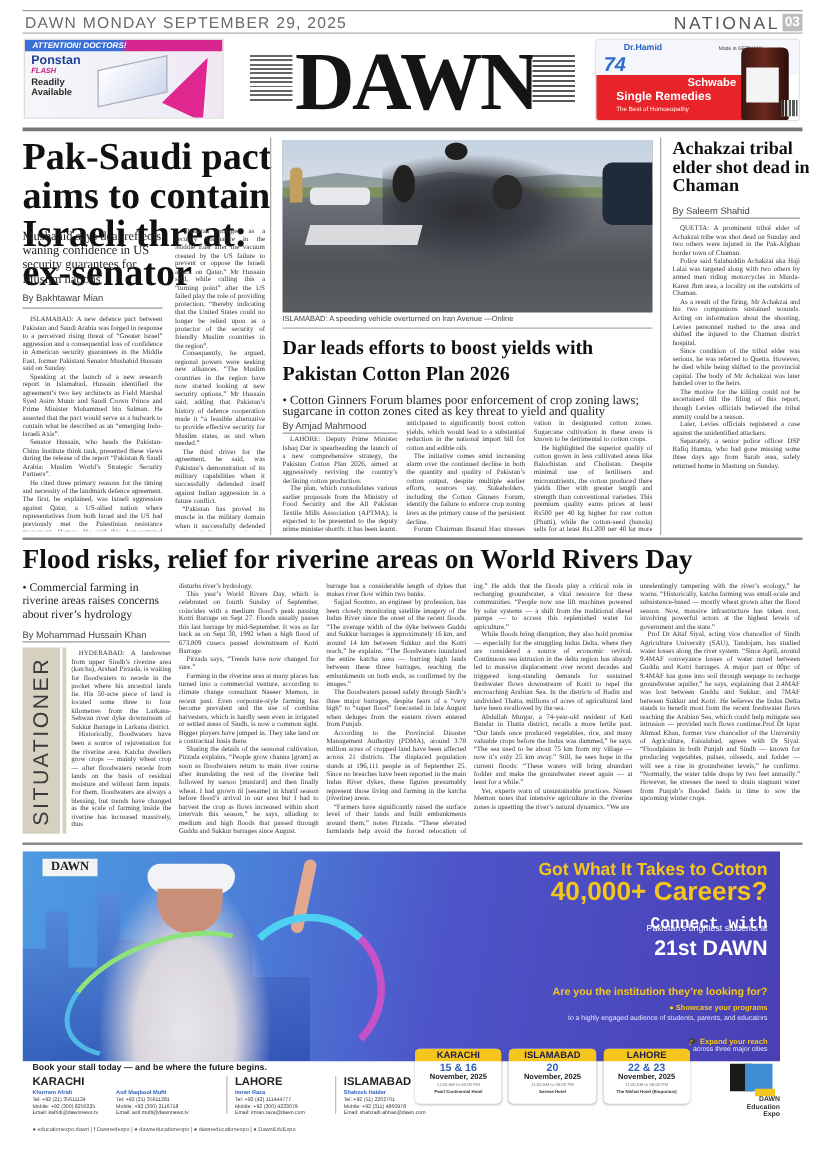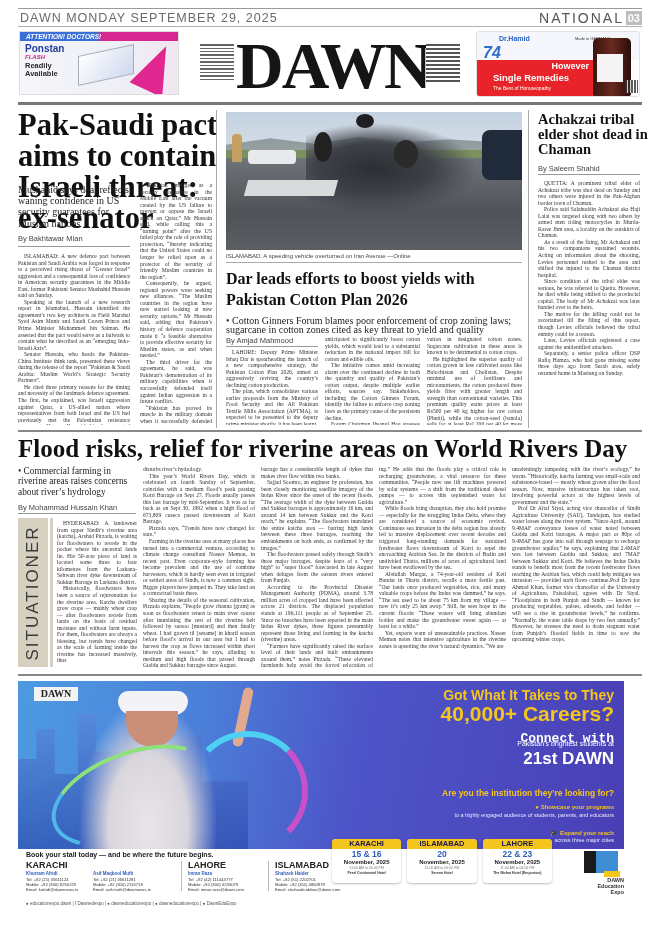--- a/index.html
+++ b/index.html
@@ -91,21 +91,21 @@
 
   
   .ach-hl { left: 538px; top: 112px; width: 110px; font-size: 14.5px; line-height: 15px; }
   .ach-byline { left: 538px; top: 164px; }
   .ach-rule { left: 538px; top: 174px; width: 102px; }
   .ach-col { left: 538px; top: 180px; width: 102px; height: 244px; }
 
   .h-rule1 { left: 18px; right: 18px; top: 430px; height: 2px; background: #888; }
 
   
-  .flood-hl { left: 18px; top: 436px; width: 640px; font-size: 25px; white-space: nowrap; }
+  .flood-hl { left: 18px; top: 436px; width: 640px; font-size: 22px; white-space: nowrap; }
   .flood-deck { left: 18px; top: 466px; width: 118px; font-size: 9.3px; line-height: 10.3px; }
   .flood-byline { left: 18px; top: 503px; }
   .flood-rule { left: 18px; top: 513px; width: 118px; }
   .situ { left: 18px; top: 518px; width: 30px; height: 149px; background: #d6d0c0; }
   .situ span { position: absolute; left: 50%; top: 50%; transform: translate(-50%,-50%) rotate(-90deg); font-family: "Liberation Sans", sans-serif; font-size: 17px; letter-spacing: 2px; color: #3a3a3a; white-space: nowrap; }
   .situ-bar { left: 50px; top: 518px; width: 3px; height: 149px; background: #d6d0c0; }
   .flood-col1 { left: 57px; top: 520px; width: 80px; height: 148px; }
   .flood-col2 { left: 143px; top: 466px; width: 112px; height: 202px; }
   .flood-col3 { left: 261px; top: 466px; width: 112px; height: 202px; }
   .flood-col4 { left: 379px; top: 466px; width: 127px; height: 202px; }
@@ -183,21 +183,21 @@
   <div class="word">DAWN</div>
   <div class="lines r"></div>
 </div>
 
 <div class="abs ad-right">
   <div class="top"></div>
   <div class="drh">Dr.Hamid</div>
   <div class="germ">Made in GERMANY</div>
   <div class="n74">74</div>
   <div class="red"></div>
-  <div class="s1">However</div>
+  <div class="s1">Schwabe</div>
   <div class="s2">Single Remedies</div>
   <div class="s3">The Best of Homoeopathy</div>
   <div class="bottle"></div>
   <div class="label"></div>
   <div class="qr"></div>
 </div>
 
 <div class="abs masthead-rule"></div>
 
 <h1 class="abs hl lead-hl">Pak-Saudi pact aims to contain Israeli threat: ex-senator</h1>
@@ -317,21 +317,21 @@
   <div class="hero">
     <div class="city"></div>
     <div class="person"></div>
     <div class="headset"></div>
     <div class="face"></div>
     <div class="hand"></div>
     <div class="swirl1"></div>
     <div class="swirl2"></div>
     <div class="dawnbox">DAWN</div>
 
-    <div class="t1">Got What It Takes to They</div>
+    <div class="t1">Got What It Takes to Cotton</div>
     <div class="t2">40,000+ Careers?</div>
     <div class="t3">Connect with</div>
     <div class="t4">Pakistan’s brightest students at</div>
     <div class="t5">21st DAWN</div>
     <div class="t7">Are you the institution they’re looking for?</div>
     <div class="t8"><span>● </span><span>Showcase your programs</span></div>
     <div class="t9">to a highly engaged audience of students, parents, and educators</div>
     <div class="t10"><span>🎓 </span><span>Expand your reach</span></div>
     <div class="t11">across three major cities</div>
   </div>

